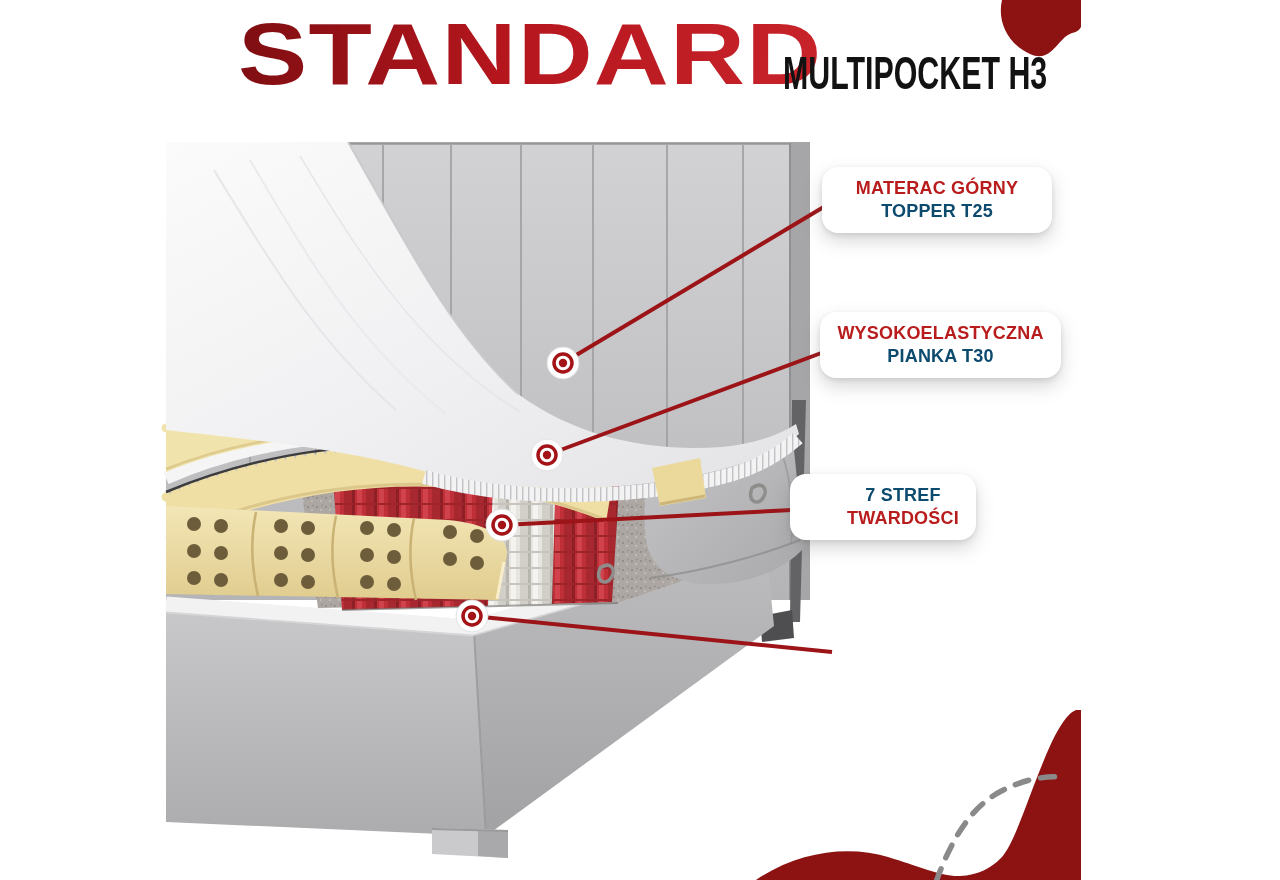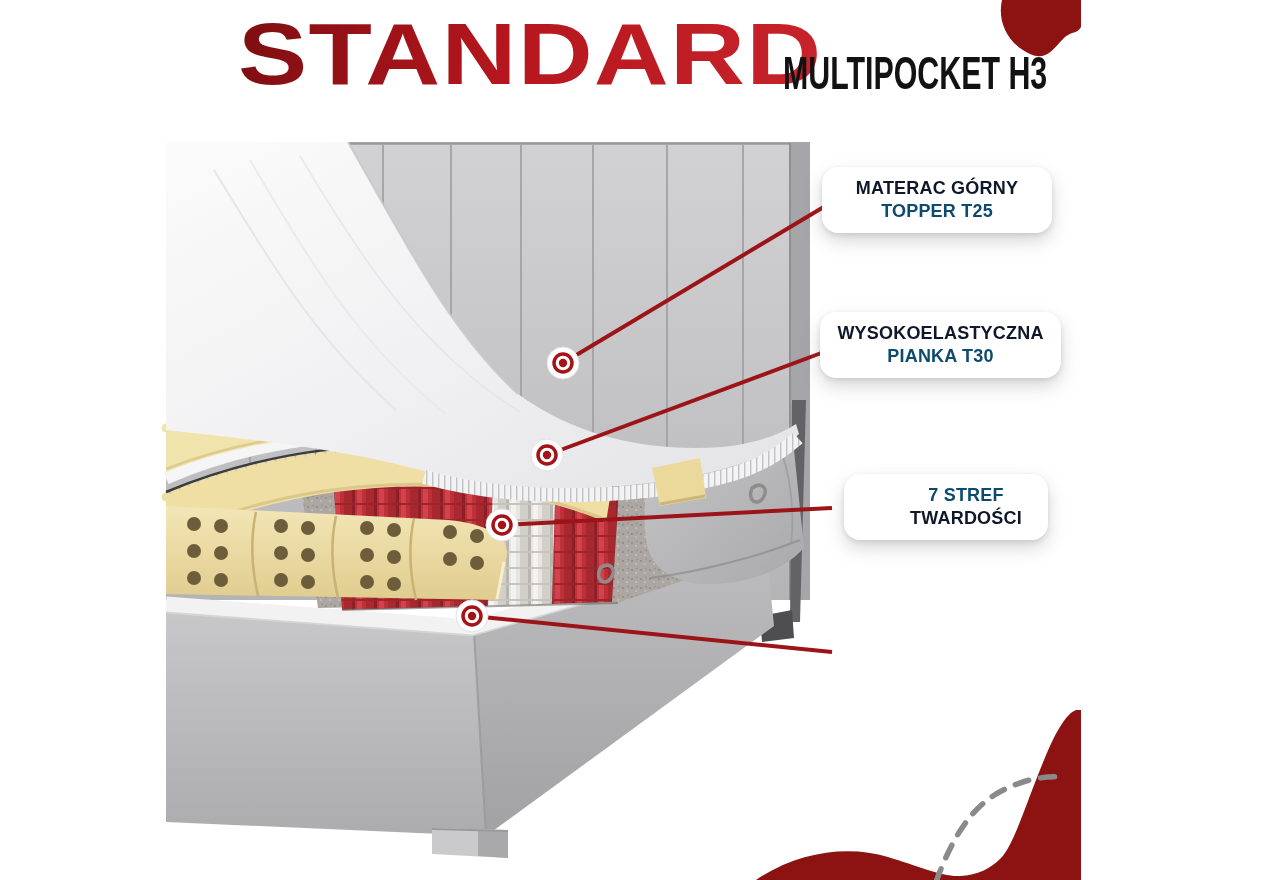--- a/index.html
+++ b/index.html
@@ -25,26 +25,26 @@
   }
 
   
   .callout{
     position:absolute;width:230px;min-height:66px;
     background:#ffffff;border-radius:16px;
     box-shadow:0 8px 18px rgba(110,110,110,.28),0 2px 5px rgba(0,0,0,.10);
     display:flex;flex-direction:column;justify-content:center;align-items:center;
     text-align:center;padding:6px 4px;box-sizing:border-box;z-index:3;
   }
-  .callout .ln{font-size:18px;font-weight:700;line-height:23px;color:#0f172a;
+  .callout .ln{font-size:18px;font-weight:700;line-height:23px;color:#b91c1c;
     letter-spacing:.2px;white-space:nowrap;}
   .callout .ln.c-red{color:#0c4a6e;}
   #callout-1{left:822px;top:167px;}
   #callout-2{left:820px;top:312px;width:241px;}
-  #callout-3{left:844px;top:474px;width:204px;padding-left:44px;}
+  #callout-3{left:790px;top:474px;width:186px;padding-left:44px;}
   #callout-4{left:820px;top:612px;min-height:70px;}
 </style>
 </head>
 <body>
 
 <div class="stage">
 
   <svg width="1280" height="880" viewBox="0 0 1280 880">
     <defs>
       <linearGradient id="hbGrad" x1="0" y1="0" x2="0" y2="1">

